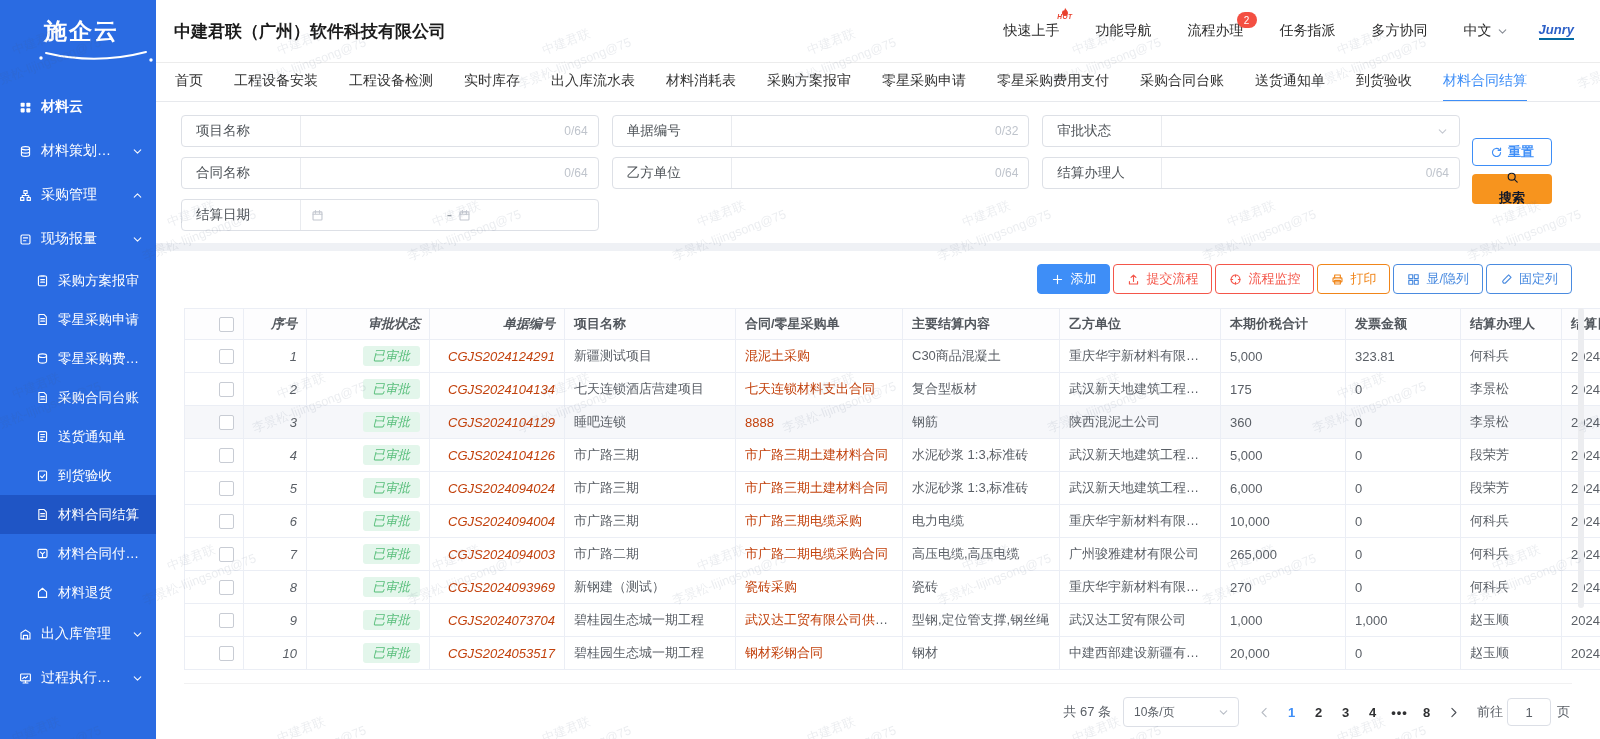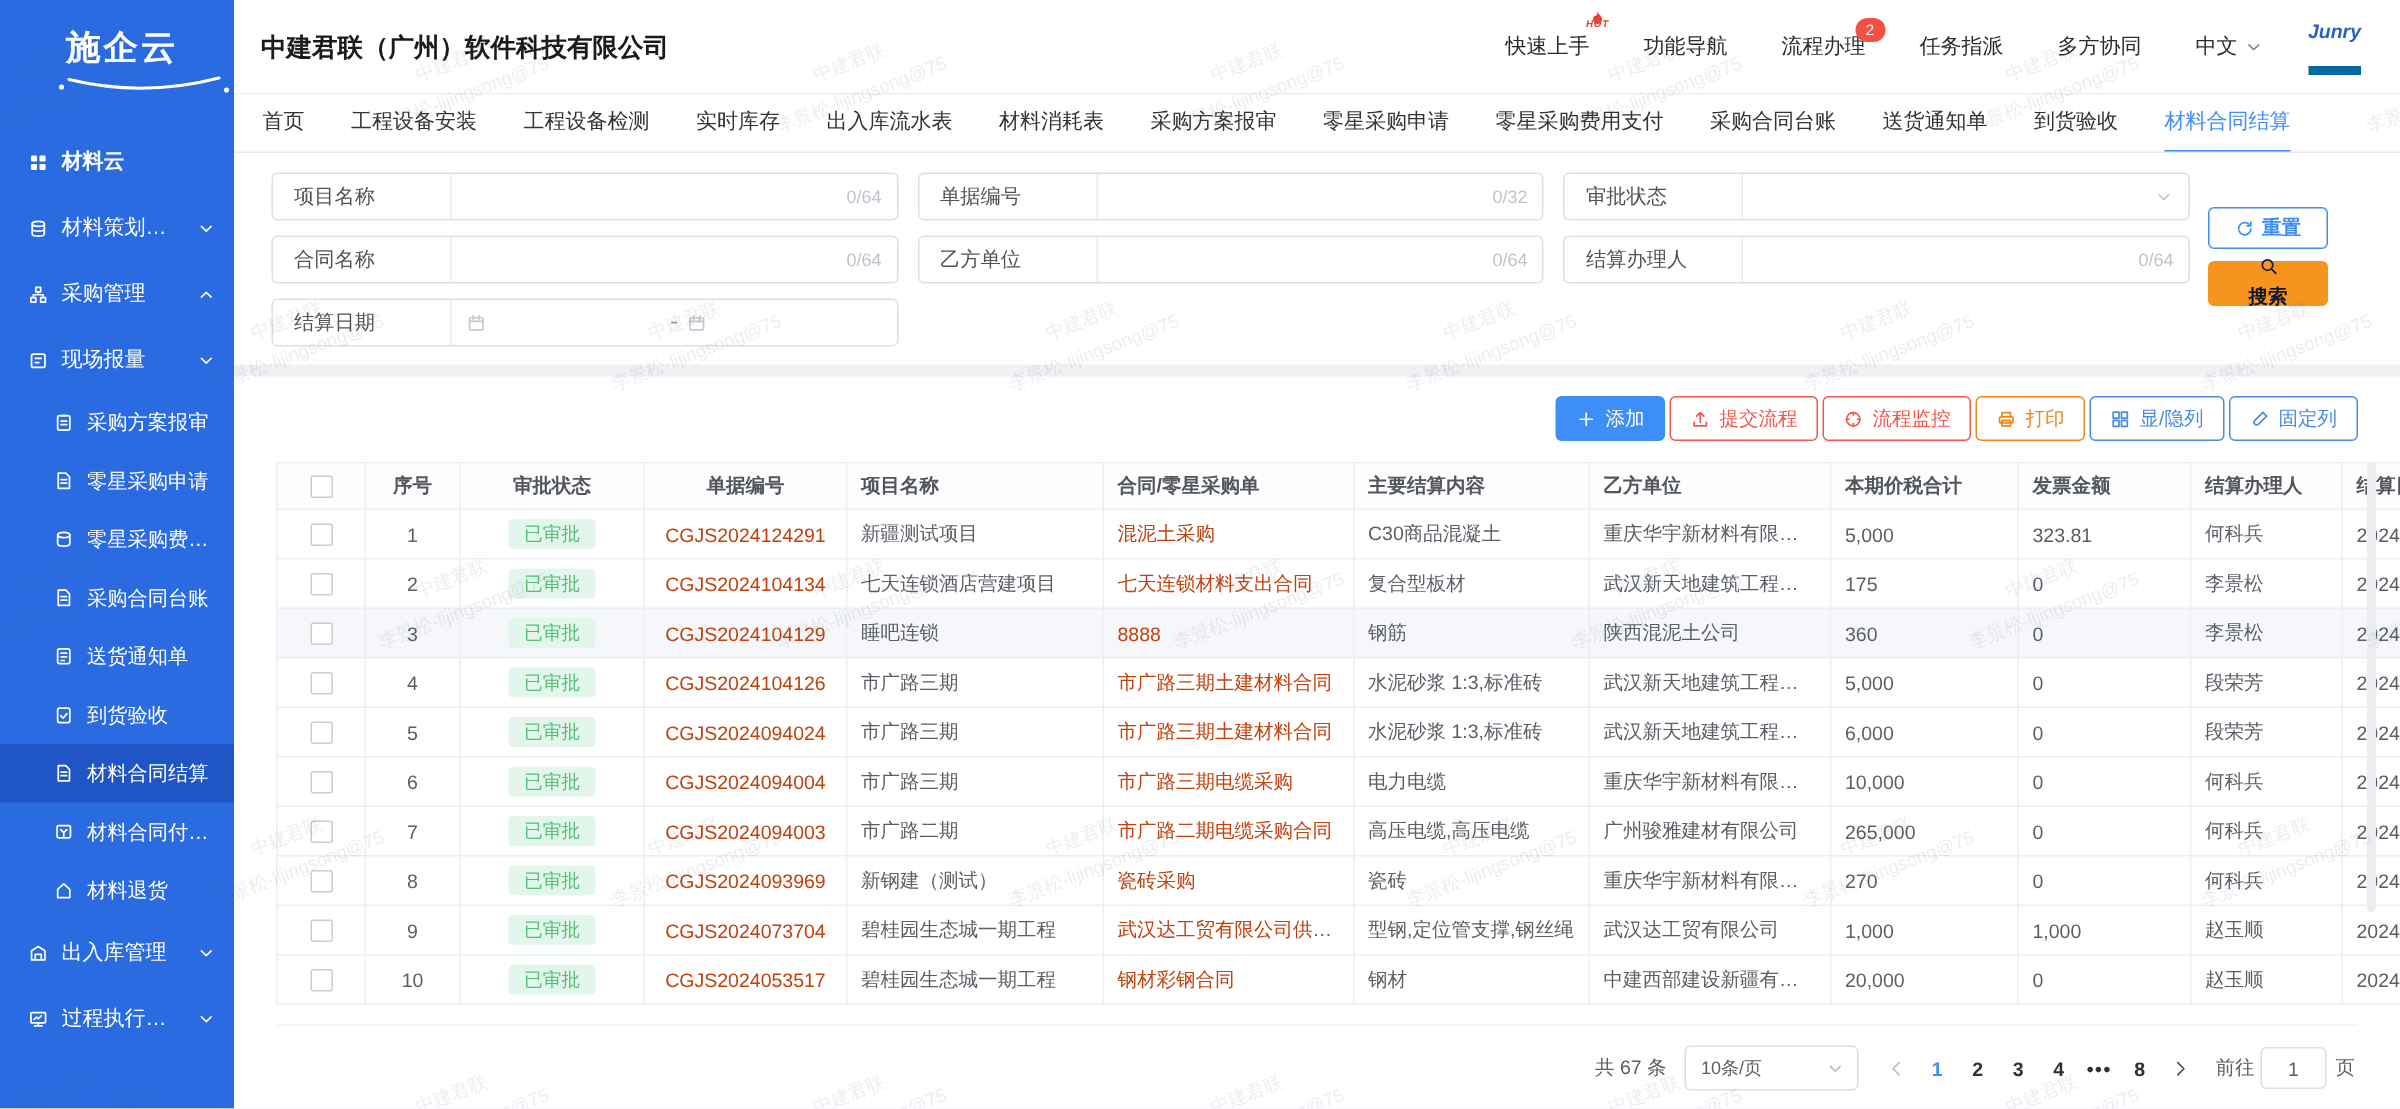--- a/index.html
+++ b/index.html
@@ -23,21 +23,21 @@
   
   .main{flex:1;display:flex;flex-direction:column;min-width:0;}
   .topbar{height:62px;flex:none;background:#fff;border-bottom:1px solid #ECECEC;display:flex;align-items:center;justify-content:space-between;padding:0 26px 0 18px;}
   .company{font-size:17px;font-weight:700;color:#1b1b1b;}
   #top-nav{display:flex;align-items:center;gap:36px;}
   .nav-item{position:relative;font-size:14px;color:#2b2b2b;display:flex;align-items:center;gap:4px;cursor:pointer;white-space:nowrap;}
   .nav-item .chev-dark{color:#8a8f97;}
   .hot{position:absolute;top:-15px;right:-13px;display:flex;flex-direction:column;align-items:center;color:#E8402D;line-height:1;}
   .hot i{font-size:6.5px;font-weight:800;font-style:italic;margin-top:-5px;letter-spacing:.5px;}
   .cnt{position:absolute;top:-10px;right:-13px;background:#F34F42;color:#fff;min-width:16px;height:16px;border-radius:8px;font-size:10px;display:flex;align-items:center;justify-content:center;padding:0 2px;}
-  .brand{font-style:italic;font-weight:800;font-size:13px;color:#2B5FC7;border-bottom:6px solid #0369a1;padding-bottom:16px;}
+  .brand{font-style:italic;font-weight:800;font-size:13px;color:#2B5FC7;border-bottom:2px solid #0369a1;padding-bottom:1px;}
 
   .tabbar{height:38px;flex:none;background:#fff;border-bottom:1px solid #E7E9ED;display:flex;align-items:center;gap:31px;padding:0 19px;font-size:14px;color:#333;overflow:hidden;}
   .tab{height:100%;display:flex;align-items:center;border-bottom:2px solid transparent;cursor:pointer;white-space:nowrap;}
   .tab.active{color:#3E8EF7;border-bottom-color:#3E8EF7;}
 
   .content{flex:1;display:flex;flex-direction:column;background:#EFF1F5;min-height:0;}
 
   
   .filter-panel{background:#fff;padding:13px 48px 12px 25px;display:flex;gap:12px;flex:none;}
   #filter-grid{flex:1;display:grid;grid-template-columns:repeat(3,1fr);gap:10px 13px;}
@@ -59,21 +59,21 @@
   .abtn{height:30px;padding:0 13px;border:1px solid transparent;border-radius:4px;font-size:13px;font-weight:500;display:flex;align-items:center;gap:6px;cursor:pointer;background:#fff;font-family:inherit;}
   .abtn.primary{background:#3E8EF7;border-color:#3E8EF7;color:#fff;}
   .abtn.danger-outline{border-color:#F4564A;color:#F4564A;}
   .abtn.warning-outline{border-color:#F08519;color:#F08519;}
   .abtn.primary-outline{border-color:#4A8BE0;color:#4A8BE0;}
 
   table{width:100%;border-collapse:collapse;table-layout:fixed;font-size:13px;color:#5A5F66;}
   th,td{border:1px solid #EBEEF5;padding:0 9px;white-space:nowrap;overflow:hidden;text-overflow:ellipsis;text-align:left;}
   th{height:30px;font-weight:700;color:#52575D;background:#FDFDFE;}
   td{height:32px;}
-  .al-c{text-align:center;}
+  .al-c{text-align:right;font-style:italic;}
   .al-r{text-align:left;}
   tr.striped td{background:#F6F7FA;}
   .badge{display:inline-block;background:#E3F6EB;color:#57BE7A;font-size:12.5px;padding:4px 10px;border-radius:3px;line-height:1;}
   .tlink{color:#c2410c;cursor:pointer;}
   .cbx{display:inline-block;width:13px;height:13px;border:1px solid #C8CCD4;border-radius:2px;background:#fff;vertical-align:middle;cursor:pointer;}
   .vscroll{position:absolute;right:16px;top:57px;width:6px;height:300px;background:#ECEDF0;border-radius:3px;cursor:pointer;}
 
   .tfooter{display:flex;justify-content:flex-end;align-items:center;margin-top:13px;border-top:1px solid #F1F1F2;padding:13px 2px 0 0;font-size:13px;color:#5A5F66;}
   .psel{width:96px;height:28px;border:1px solid #DCDFE6;border-radius:4px;display:flex;align-items:center;padding:0 8px 0 10px;font-size:12px;margin:0 12px;cursor:pointer;}
   .psel .sel-chev{margin-left:auto;}

